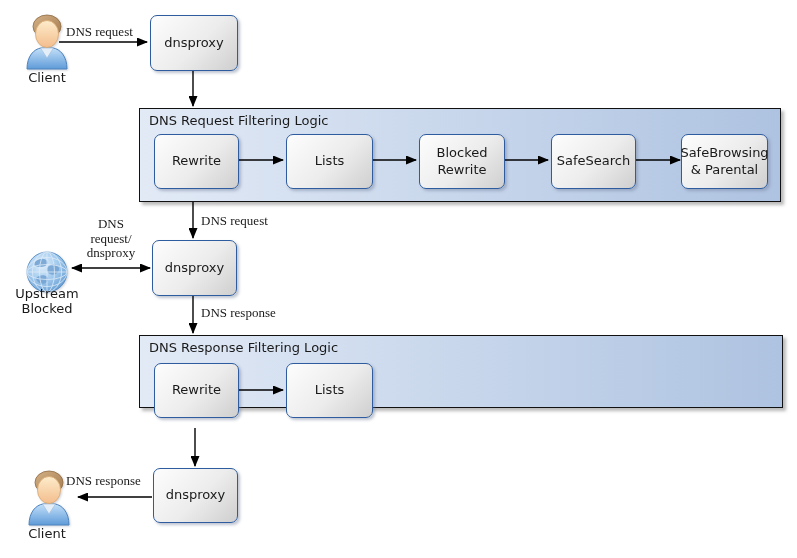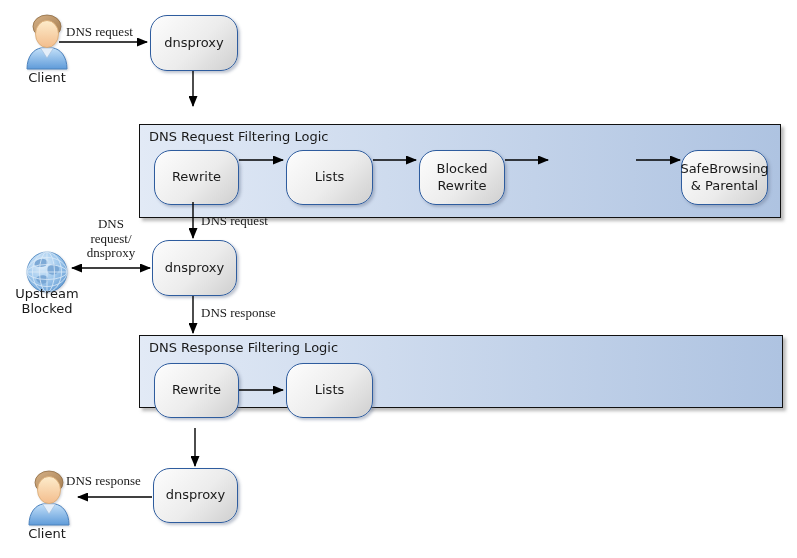--- a/index.html
+++ b/index.html
@@ -2,21 +2,21 @@
 <html style="--node-border: #2e5c9e; --node-fill-top: #fdfdfd; --node-fill-bottom: #cfcfcf; --container-fill-left: #e2eaf6; --container-fill-right: #aec3e1; --container-border: #111111; --arrow: #000000;"><head>
 <meta charset="utf-8">
 <style>
   html,body{margin:0;padding:0;background:#ffffff;}
   .canvas{
     position:relative;width:797px;height:558px;background:#ffffff;overflow:hidden;
     font-family:"DejaVu Sans","Liberation Sans",sans-serif;color:#1a1a1a;
   }
   .node{
     position:absolute;box-sizing:border-box;
-    border:1.5px solid var(--node-border,#2e5c9e);border-radius:17px;
+    border:1.5px solid var(--node-border,#2e5c9e);border-radius:7px;
     background:linear-gradient(135deg,var(--node-fill-top,#fdfdfd) 0%,#ececec 55%,var(--node-fill-bottom,#cfcfcf) 100%);
     box-shadow:2px 2px 3px rgba(110,125,150,0.45);
     display:flex;align-items:center;justify-content:center;text-align:center;
     font-size:13px;line-height:1.25;padding:2px;z-index:3;
   }
   .container-box{
     position:absolute;box-sizing:border-box;
     border:1.6px solid var(--container-border,#111);
     background:linear-gradient(to right,var(--container-fill-left,#e2eaf6),var(--container-fill-right,#aec3e1));
     box-shadow:3px 3px 3px rgba(120,120,120,0.5);z-index:1;
@@ -87,25 +87,26 @@
     <path d="M16.5,36 L23,46 L29.5,36 Z" fill="#e4eef9" stroke="#9db9d6" stroke-width="0.6"></path>
     <ellipse cx="23" cy="14.5" rx="14" ry="11.5" fill="url(#gHair)" stroke="#8f6c42" stroke-width="0.8"></ellipse>
     <ellipse cx="23" cy="22" rx="11.5" ry="13.5" fill="url(#gFace)" stroke="#d9a870" stroke-width="0.8"></ellipse>
   </svg>
   <div class="actor-label" style="left:12px;top:527px;width:70px;">Client</div>
 
   <div class="node" style="left:150px;top:15px;width:88px;height:56px;">dnsproxy</div>
   <div class="node" style="left:152px;top:240px;width:85px;height:56px;">dnsproxy</div>
   <div class="node" style="left:153px;top:468px;width:85px;height:55px;">dnsproxy</div>
 
-  <div class="container-box" style="left:139px;top:108px;width:642px;height:94px;margin-top:16px;">
+  <div class="container-box" style="left:139px;top:108px;width:642px;height:94px;">
     <div class="container-title">DNS Request Filtering Logic</div>
     <div class="node" style="left:14px;top:25px;width:85px;height:55px;">Rewrite</div>
     <div class="node" style="left:146px;top:25px;width:87px;height:55px;">Lists</div>
     <div class="node" style="left:279px;top:25px;width:86px;height:55px;">Blocked Rewrite</div>
+    <div class="node" style="left:411px;top:25px;width:85px;height:55px;">SafeSearch</div>
     <div class="node" style="left:541px;top:25px;width:87px;height:55px;padding:1px;">SafeBrowsing &amp; Parental</div>
   </div>
 
   <div class="container-box" style="left:139px;top:335px;width:644px;height:73px;">
     <div class="container-title">DNS Response Filtering Logic</div>
     <div class="node" style="left:14px;top:27px;width:85px;height:55px;">Rewrite</div>
     <div class="node" style="left:146px;top:27px;width:87px;height:55px;">Lists</div>
   </div>
 
   <div class="edge-label" style="left:66px;top:24px;">DNS request</div>

